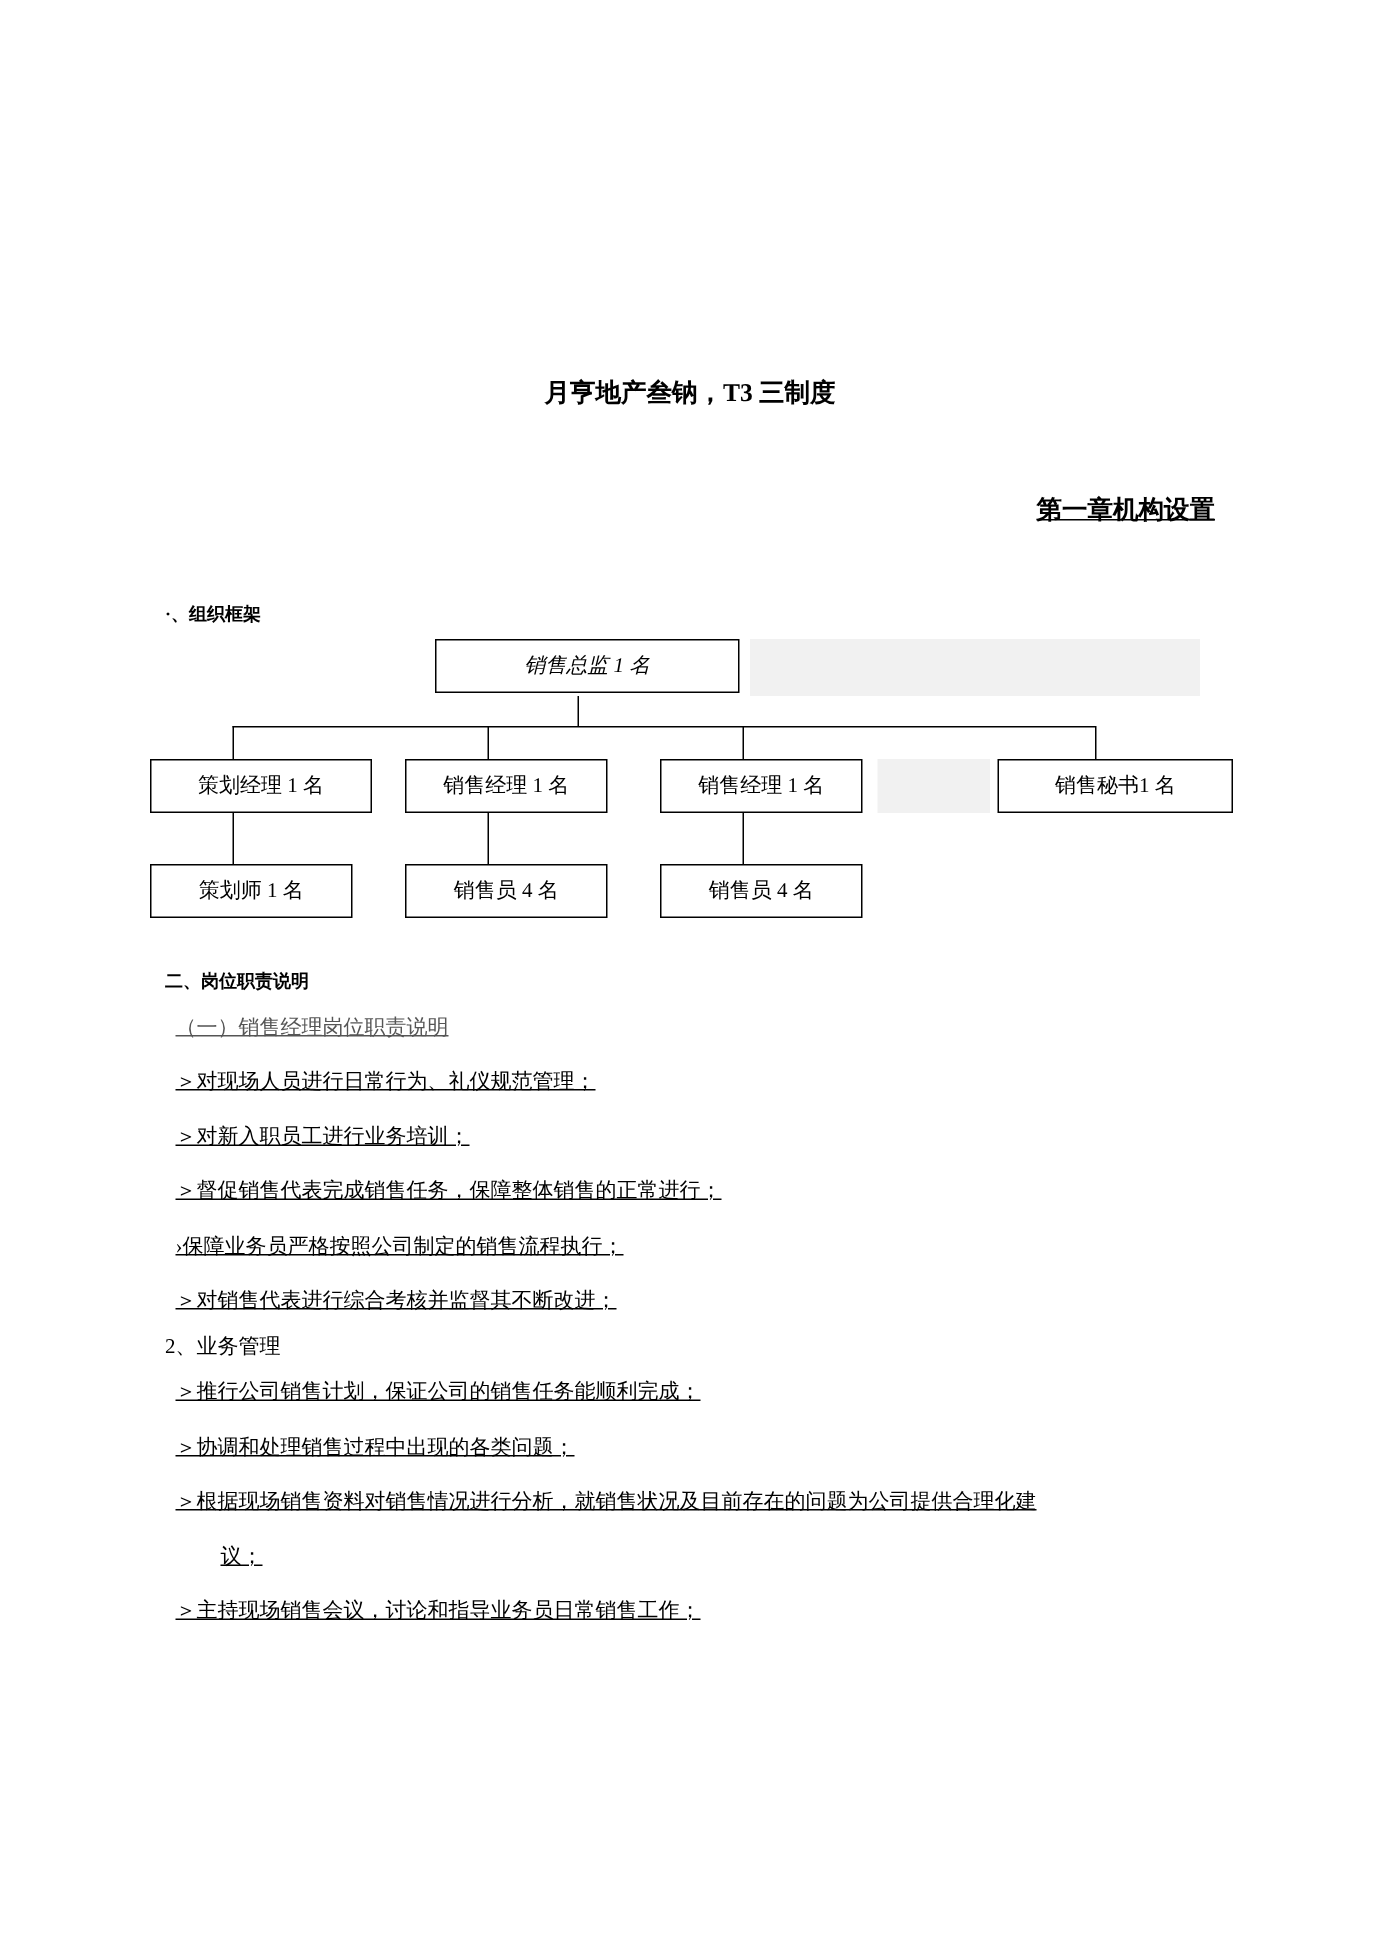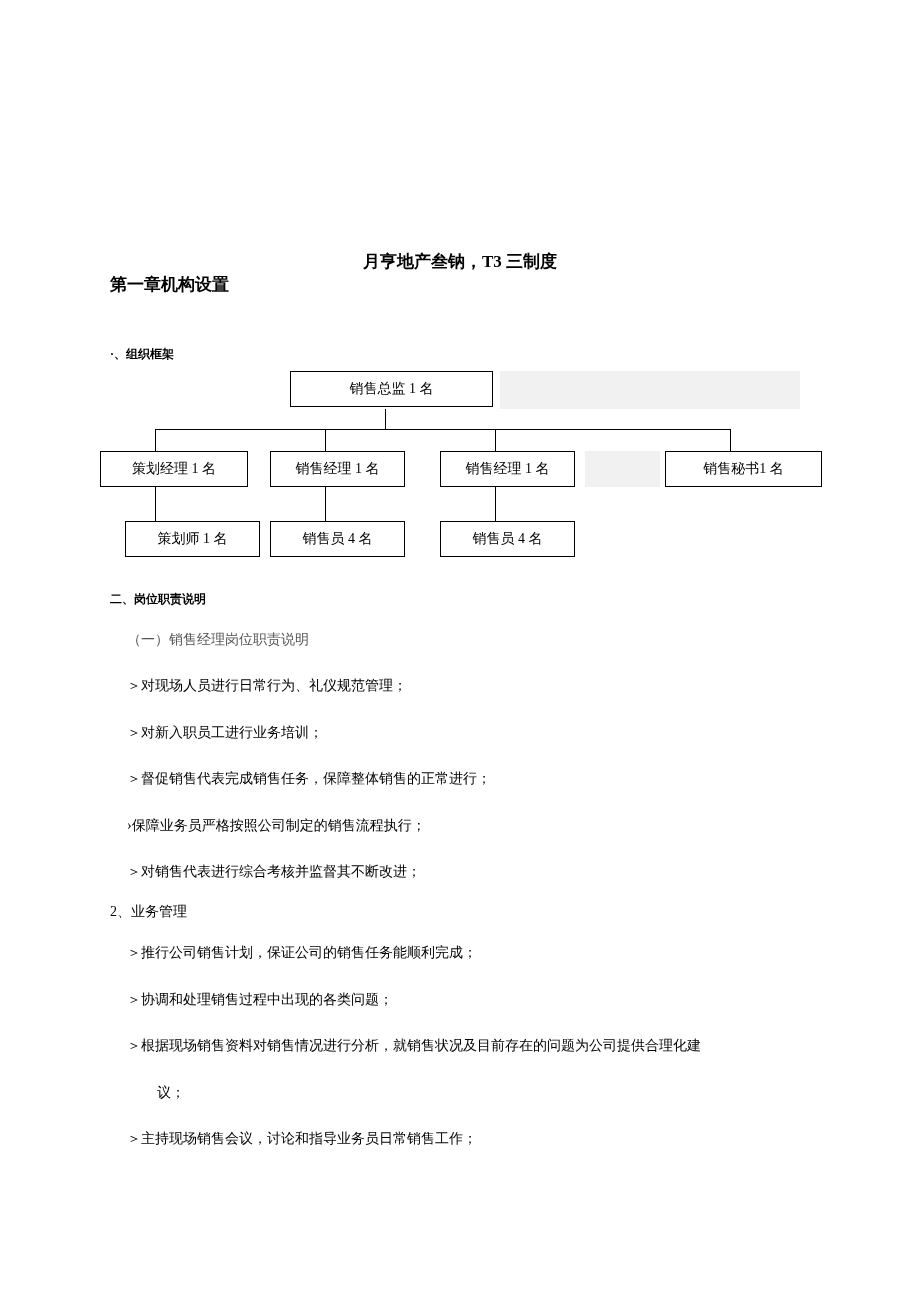--- a/index.html
+++ b/index.html
@@ -12,26 +12,28 @@
   }
   .page {
     width: 920px;
     padding: 250px 110px 0 110px;
     box-sizing: border-box;
   }
   .doc-title {
     text-align: center;
     font-size: 17px;
     font-weight: bold;
+    margin-bottom: 55px;
   }
   .chapter-title {
-    text-align: left;
+    text-align: right;
     font-size: 17px;
     font-weight: bold;
     margin-bottom: 50px;
+    text-decoration: underline;
   }
   .section-heading {
     font-size: 12px;
     font-weight: bold;
     margin-bottom: 8px;
   }
   .orgchart {
     position: relative;
     width: 700px;
     height: 200px;
@@ -51,21 +53,22 @@
     background: #f1f1f1;
     box-sizing: border-box;
   }
   .line {
     position: absolute;
     background: #000;
   }
   .body-text {
     font-size: 14px;
     line-height: 2.1;
-    margin: 17px;
+    margin: 7px;
+    text-decoration: underline;
   }
   .indent1 {
     padding-left: 30px;
   }
   .subheading {
     font-size: 14px;
     margin: 4px 0;
   }
   .gray {
     color: #555;
@@ -77,21 +80,21 @@
 <div class="page">
 
   <div class="doc-title">月亨地产叁钠，T3 三制度</div>
 
   <div class="chapter-title">第一章机构设置</div>
 
   <div class="section-heading">·、组织框架</div>
 
   <div class="orgchart">
 
-    <div class="orgbox" style="left:180px; top:0; width:203px;">销售总监 1 名</div>
+    <div class="orgbox" style="left:180px; top:0; width:203px;font-style:italic;">销售总监 1 名</div>
 
     <div class="orgphantom" style="left:390px; top:0; width:300px; height:38px;"></div>
 
     <div class="line" style="left:275px; top:38px; width:1px; height:20px;"></div>
 
     <div class="line" style="left:45px; top:58px; width:575px; height:1px;"></div>
 
     <div class="line" style="left:45px;  top:58px; width:1px; height:22px;"></div>
     <div class="line" style="left:215px; top:58px; width:1px; height:22px;"></div>
     <div class="line" style="left:385px; top:58px; width:1px; height:22px;"></div>
@@ -101,21 +104,21 @@
     <div class="orgbox" style="left:160px; top:80px; width:135px;">销售经理 1 名</div>
     <div class="orgbox" style="left:330px; top:80px; width:135px;">销售经理 1 名</div>
     <div class="orgbox" style="left:555px; top:80px; width:157px;">销售秘书1 名</div>
 
     <div class="orgphantom" style="left:475px; top:80px; width:75px; height:36px;"></div>
 
     <div class="line" style="left:45px;  top:116px; width:1px; height:34px;"></div>
     <div class="line" style="left:215px; top:116px; width:1px; height:34px;"></div>
     <div class="line" style="left:385px; top:116px; width:1px; height:34px;"></div>
 
-    <div class="orgbox" style="left:-10px; top:150px; width:135px;margin-left:25px;">策划师 1 名</div>
+    <div class="orgbox" style="left:-10px; top:150px; width:135px;">策划师 1 名</div>
     <div class="orgbox" style="left:160px; top:150px; width:135px;">销售员 4 名</div>
     <div class="orgbox" style="left:330px; top:150px; width:135px;">销售员 4 名</div>
   </div>
 
   <div class="section-heading">二、岗位职责说明</div>
 
   <p class="body-text gray">（一）销售经理岗位职责说明</p>
   <p class="body-text">＞对现场人员进行日常行为、礼仪规范管理；</p>
   <p class="body-text">＞对新入职员工进行业务培训；</p>
   <p class="body-text">＞督促销售代表完成销售任务，保障整体销售的正常进行；</p>

